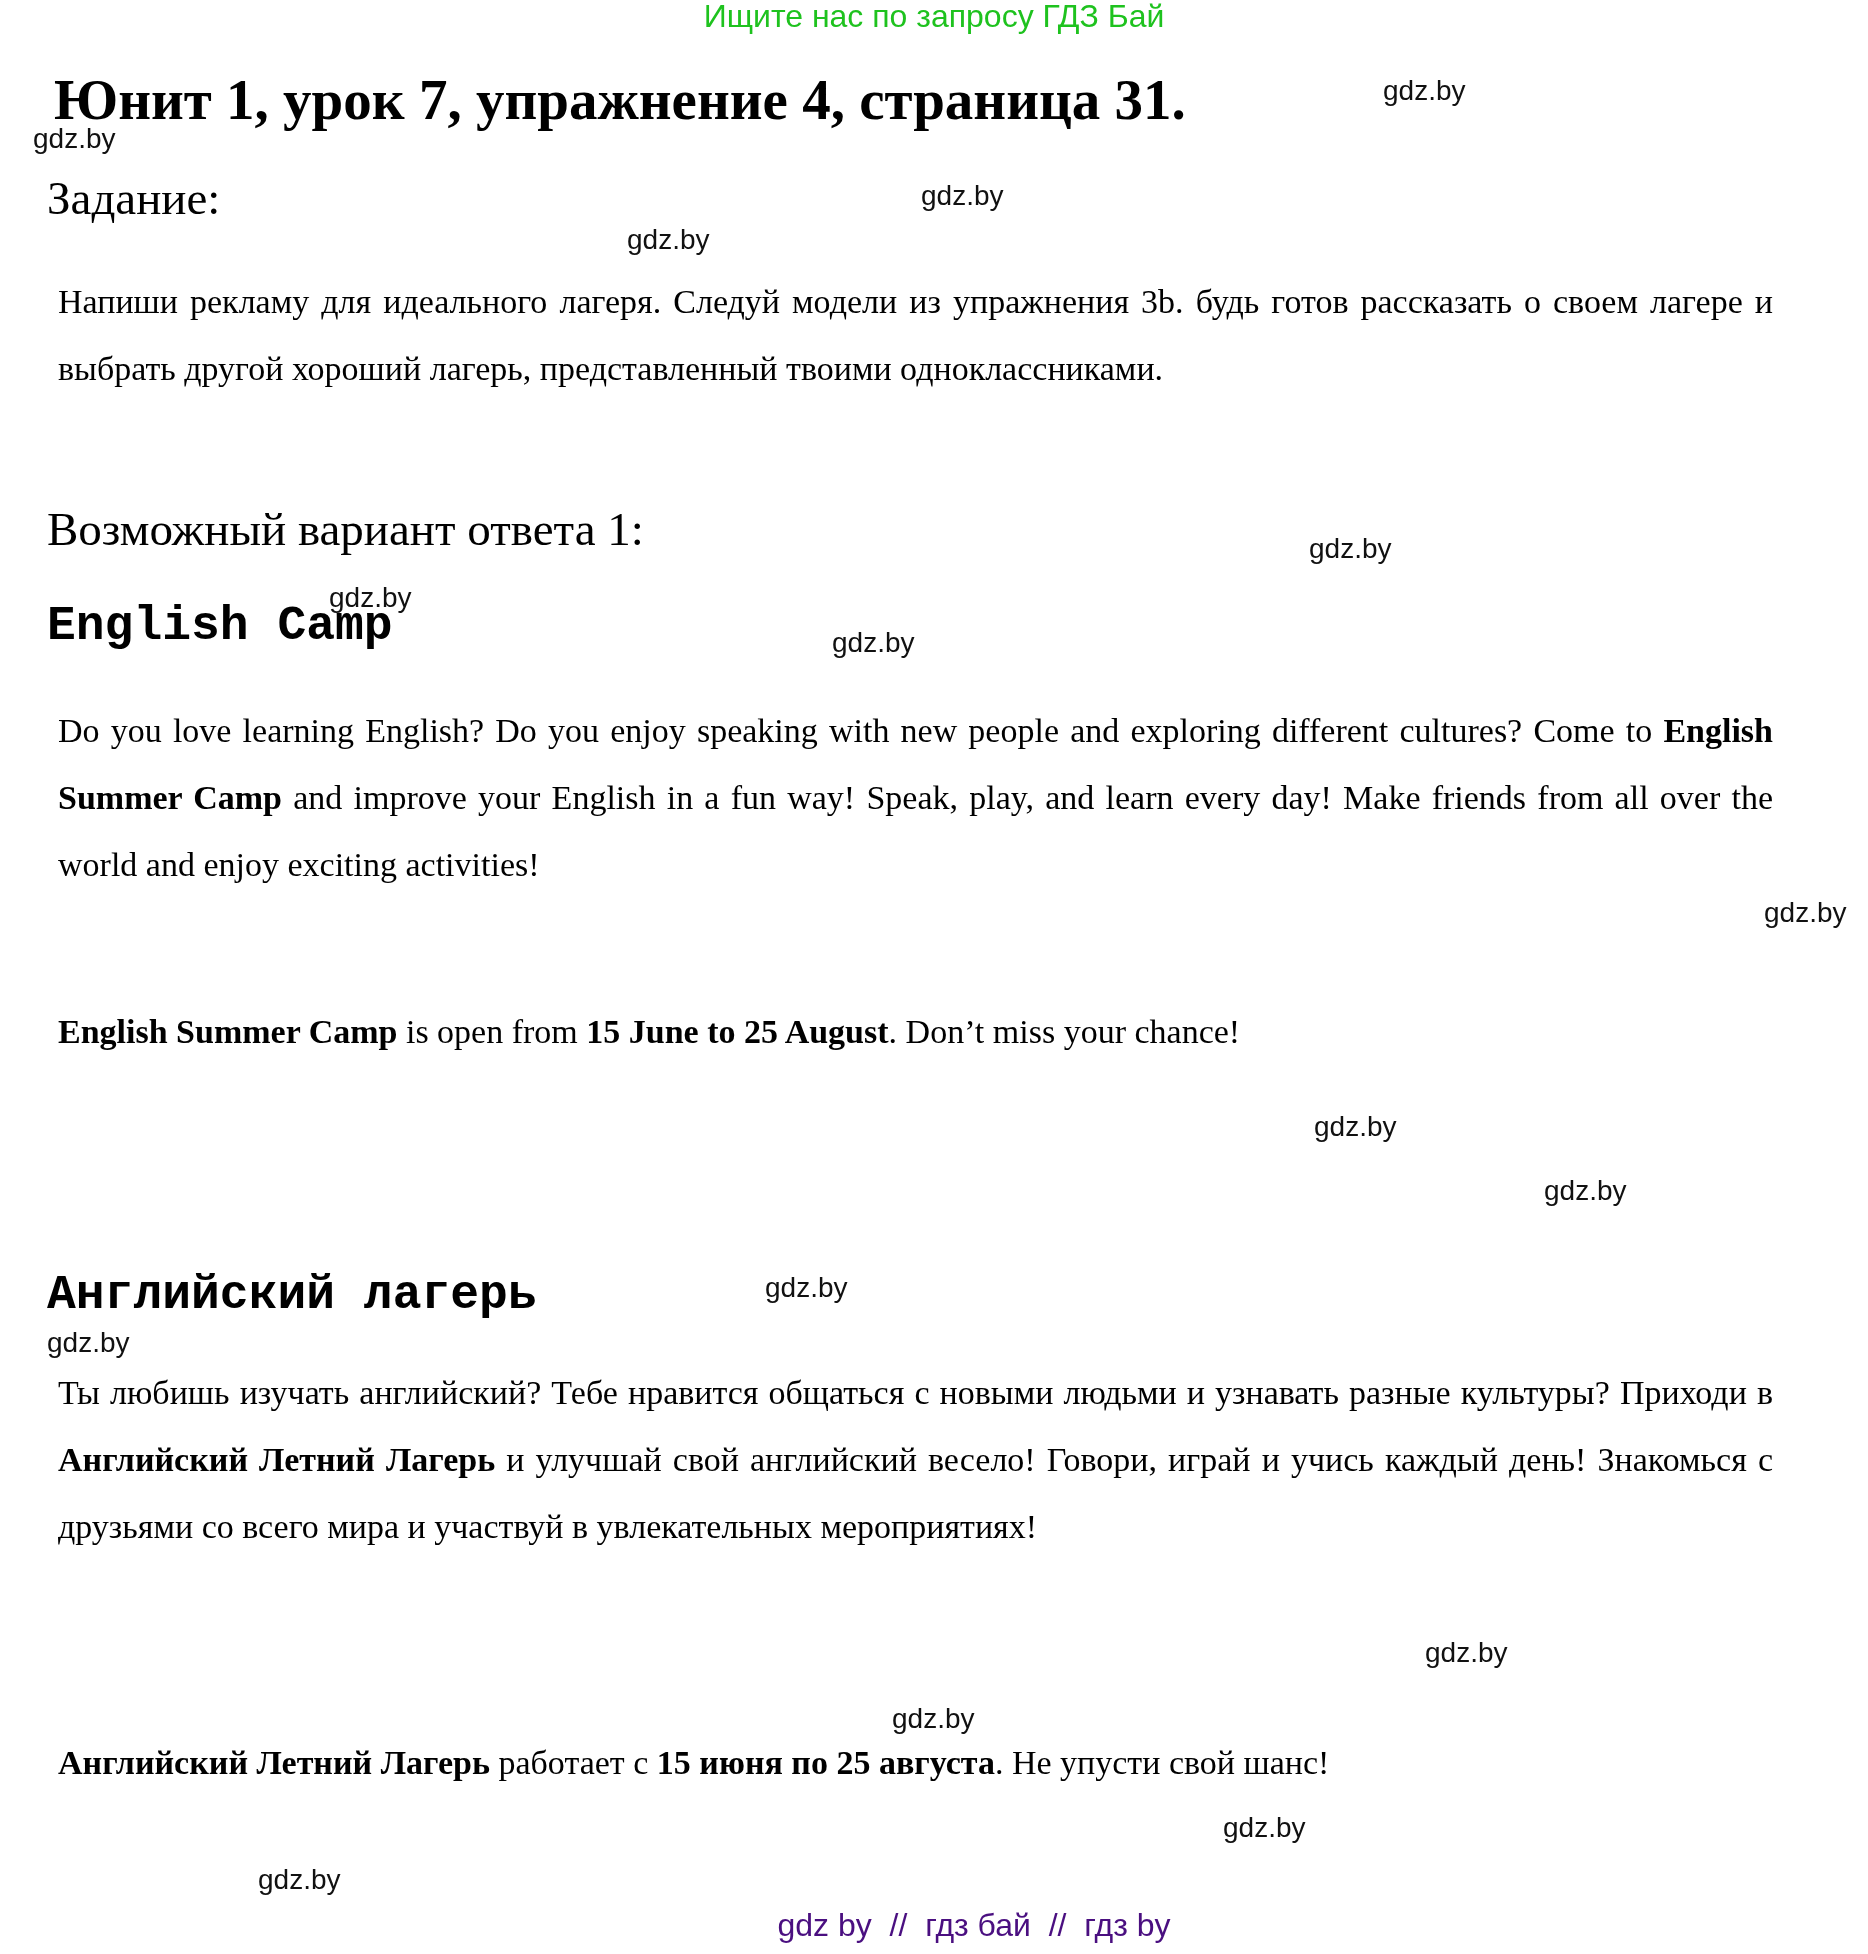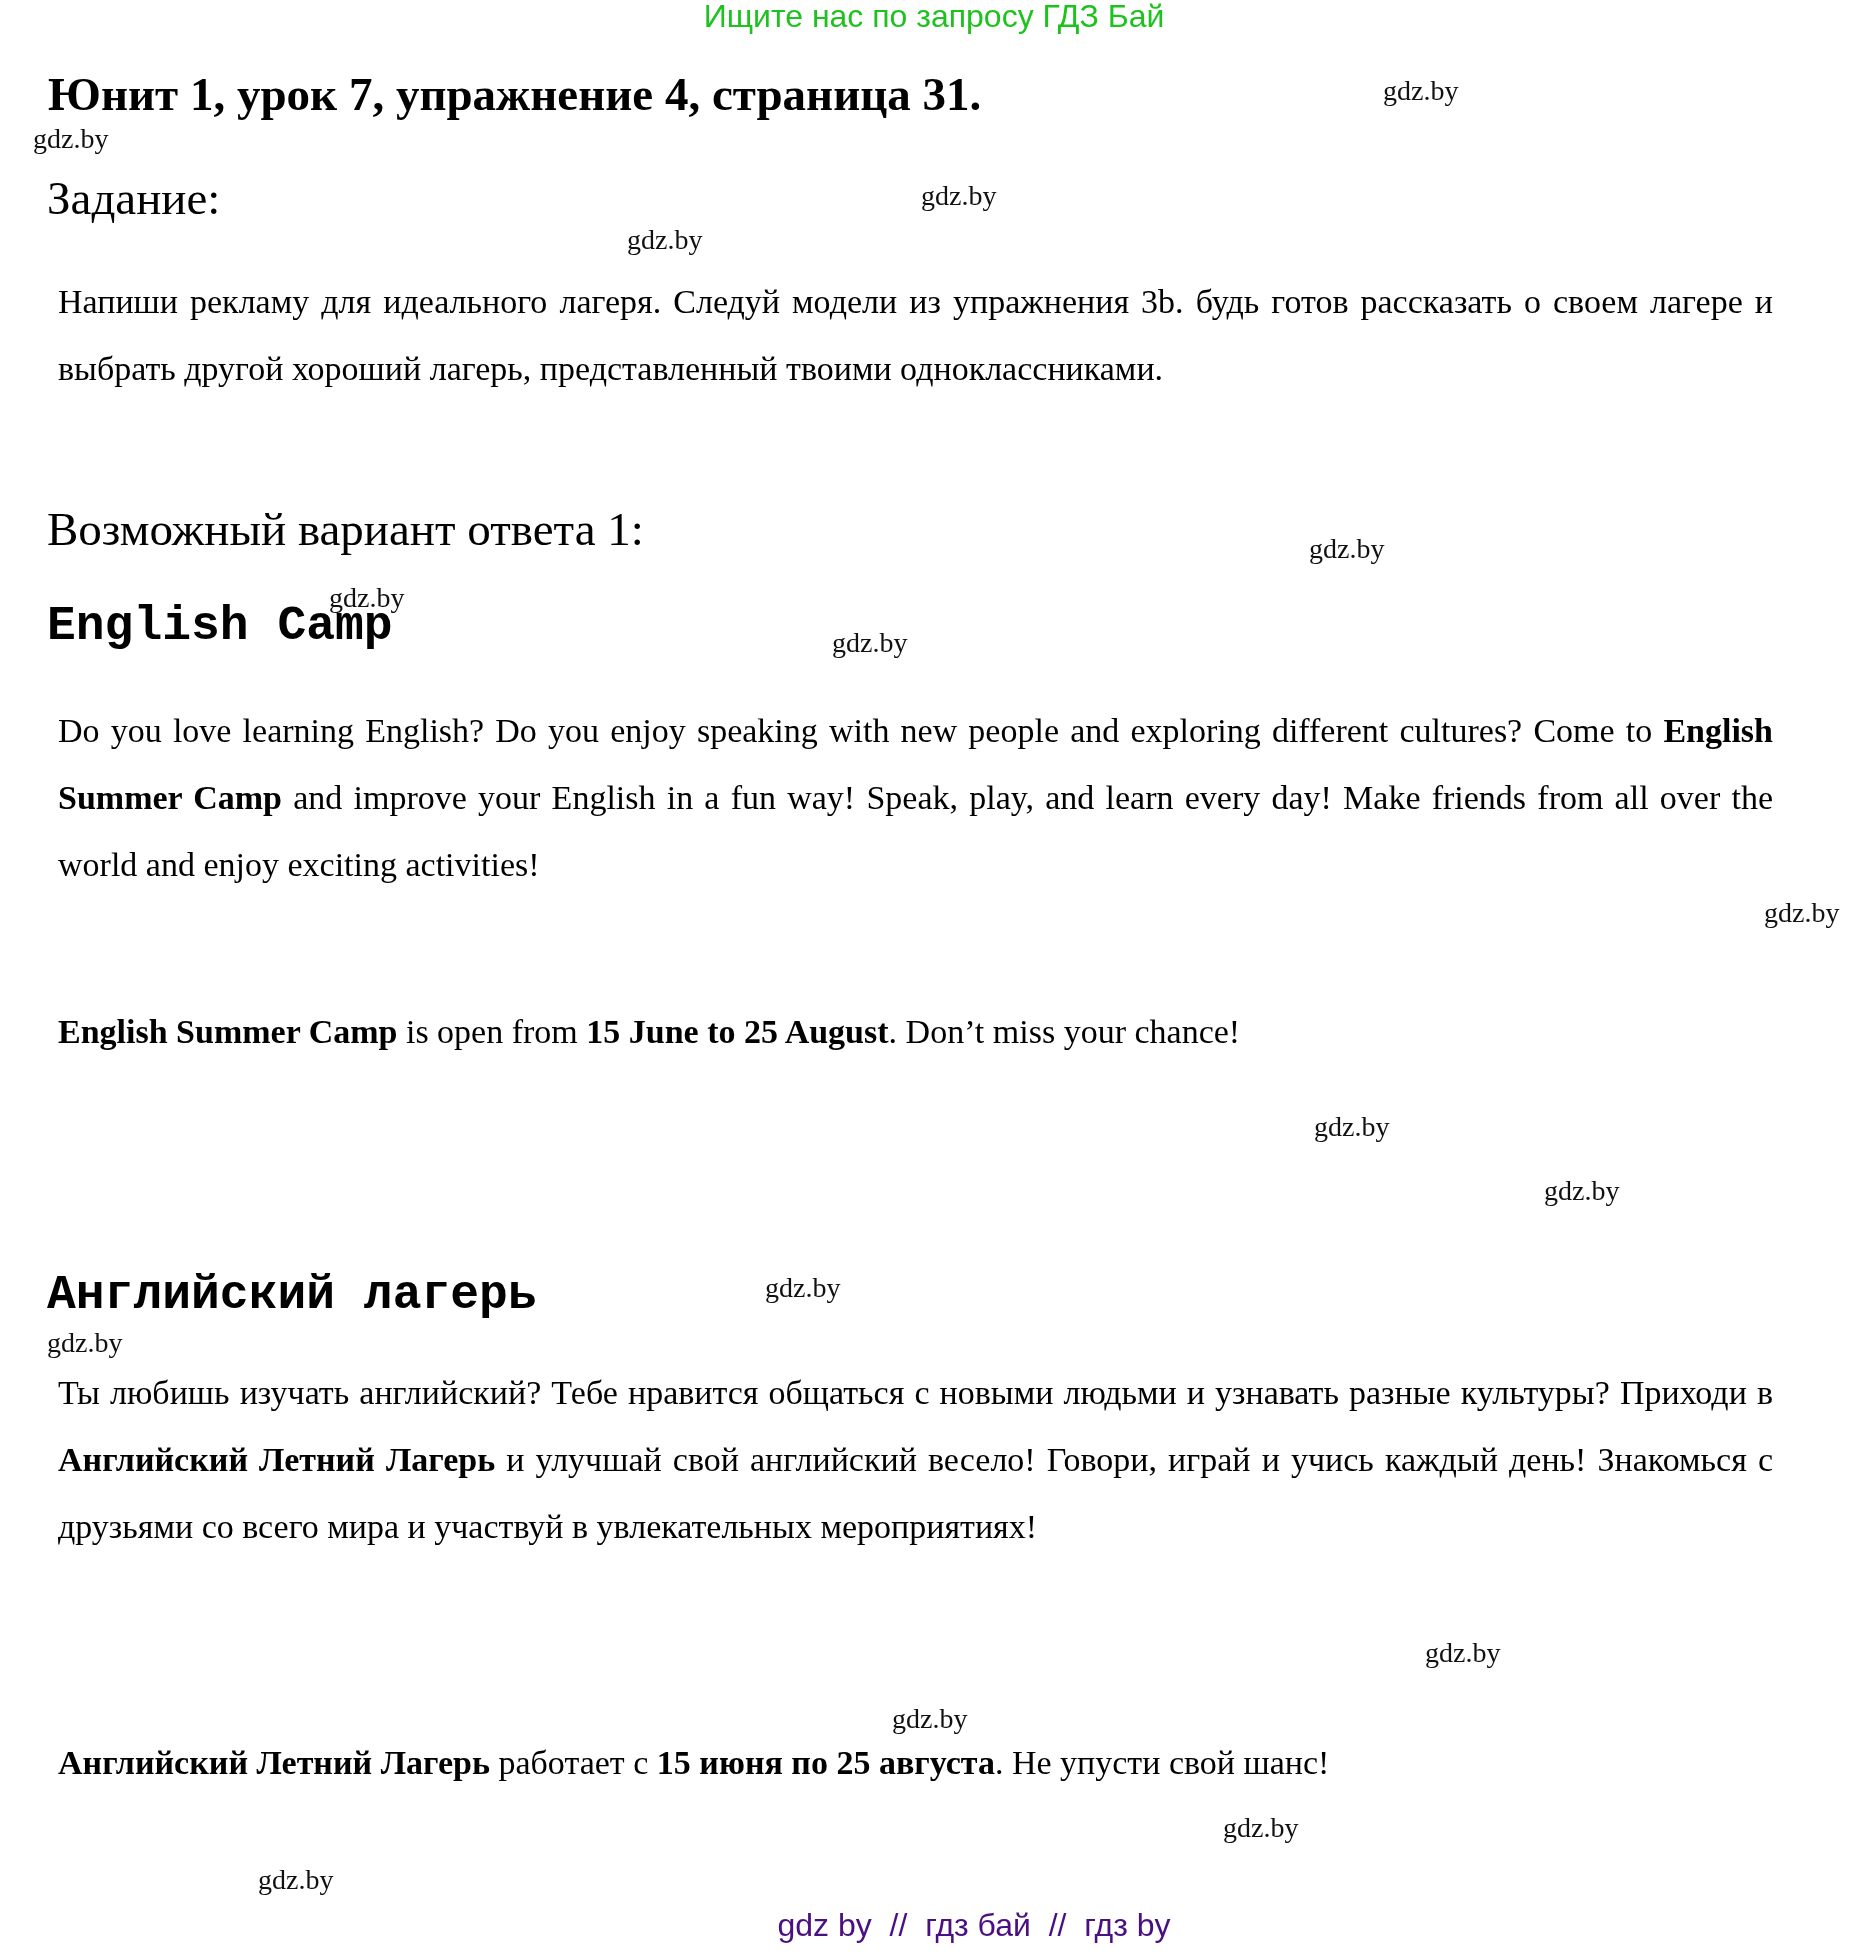--- a/index.html
+++ b/index.html
@@ -1,24 +1,24 @@
 <!DOCTYPE html>
 <html style="font-size:15px"><head>
 <meta charset="utf-8">
 <style>
   html, body { margin:0; padding:0; background:#ffffff; }
   body { width:1868px; height:1955px; position:relative; overflow:hidden; }
   .serif { font-family: "Liberation Serif", "DejaVu Serif", serif; color:#000; }
   .sans { font-family: "Liberation Sans", "DejaVu Sans", sans-serif; }
   .banner { position:absolute; top:-1.9px; left:0; width:1868px; text-align:center; font-size:32px; color:#1ec21e; }
-  .title { position:absolute; left:48px; top:67px; font-size:47px; font-weight:bold; }
+  .title { position:absolute; left:54px; top:67px; font-size:57px; font-weight:bold; }
   .label { position:absolute; left:47px; font-size:47px; }
   .para { position:absolute; left:58px; width:1715px; font-size:34px; line-height:67px; text-align:justify; }
   .heading { position:absolute; left:47px; font-size:48px; font-weight:bold;font-family:Liberation Mono, monospace; }
-  .wm { position:absolute; font-size:28px; color:#111;font-family:Liberation Serif, serif; }
+  .wm { position:absolute; font-size:28px; color:#111; }
   .footer { position:absolute; top:1907px; left:0; width:1868px; text-align:center; font-size:32px; color:#4a0f80; white-space:pre;margin-left:40px; }
   b { font-weight:bold;margin-top:32px; }
 </style>
 </head>
 <body>
 
 <div class="banner sans">Ищите нас по запросу ГДЗ Бай</div>
 
 <div class="title serif">Юнит 1, урок 7, упражнение 4, страница 31.</div>
 

